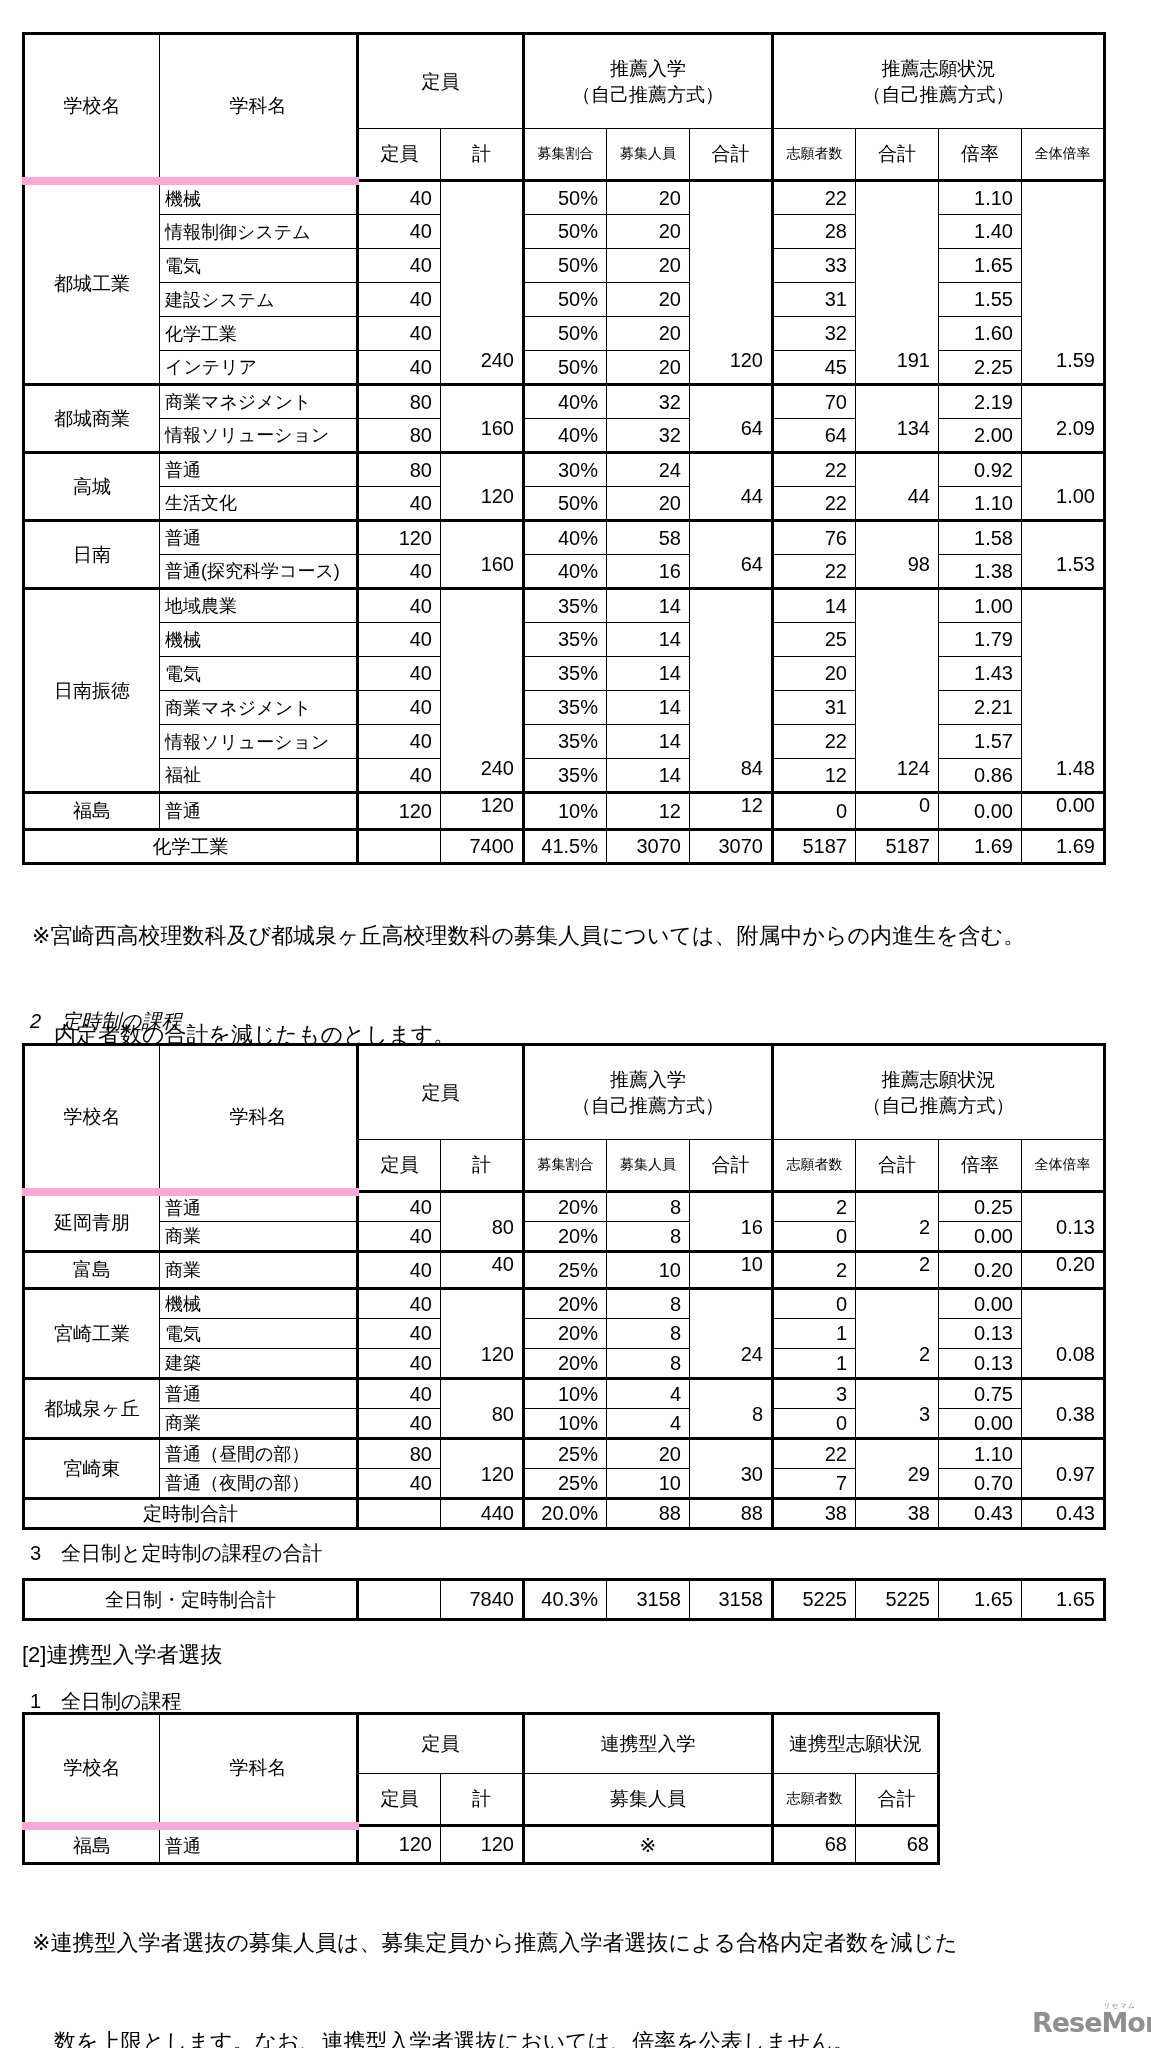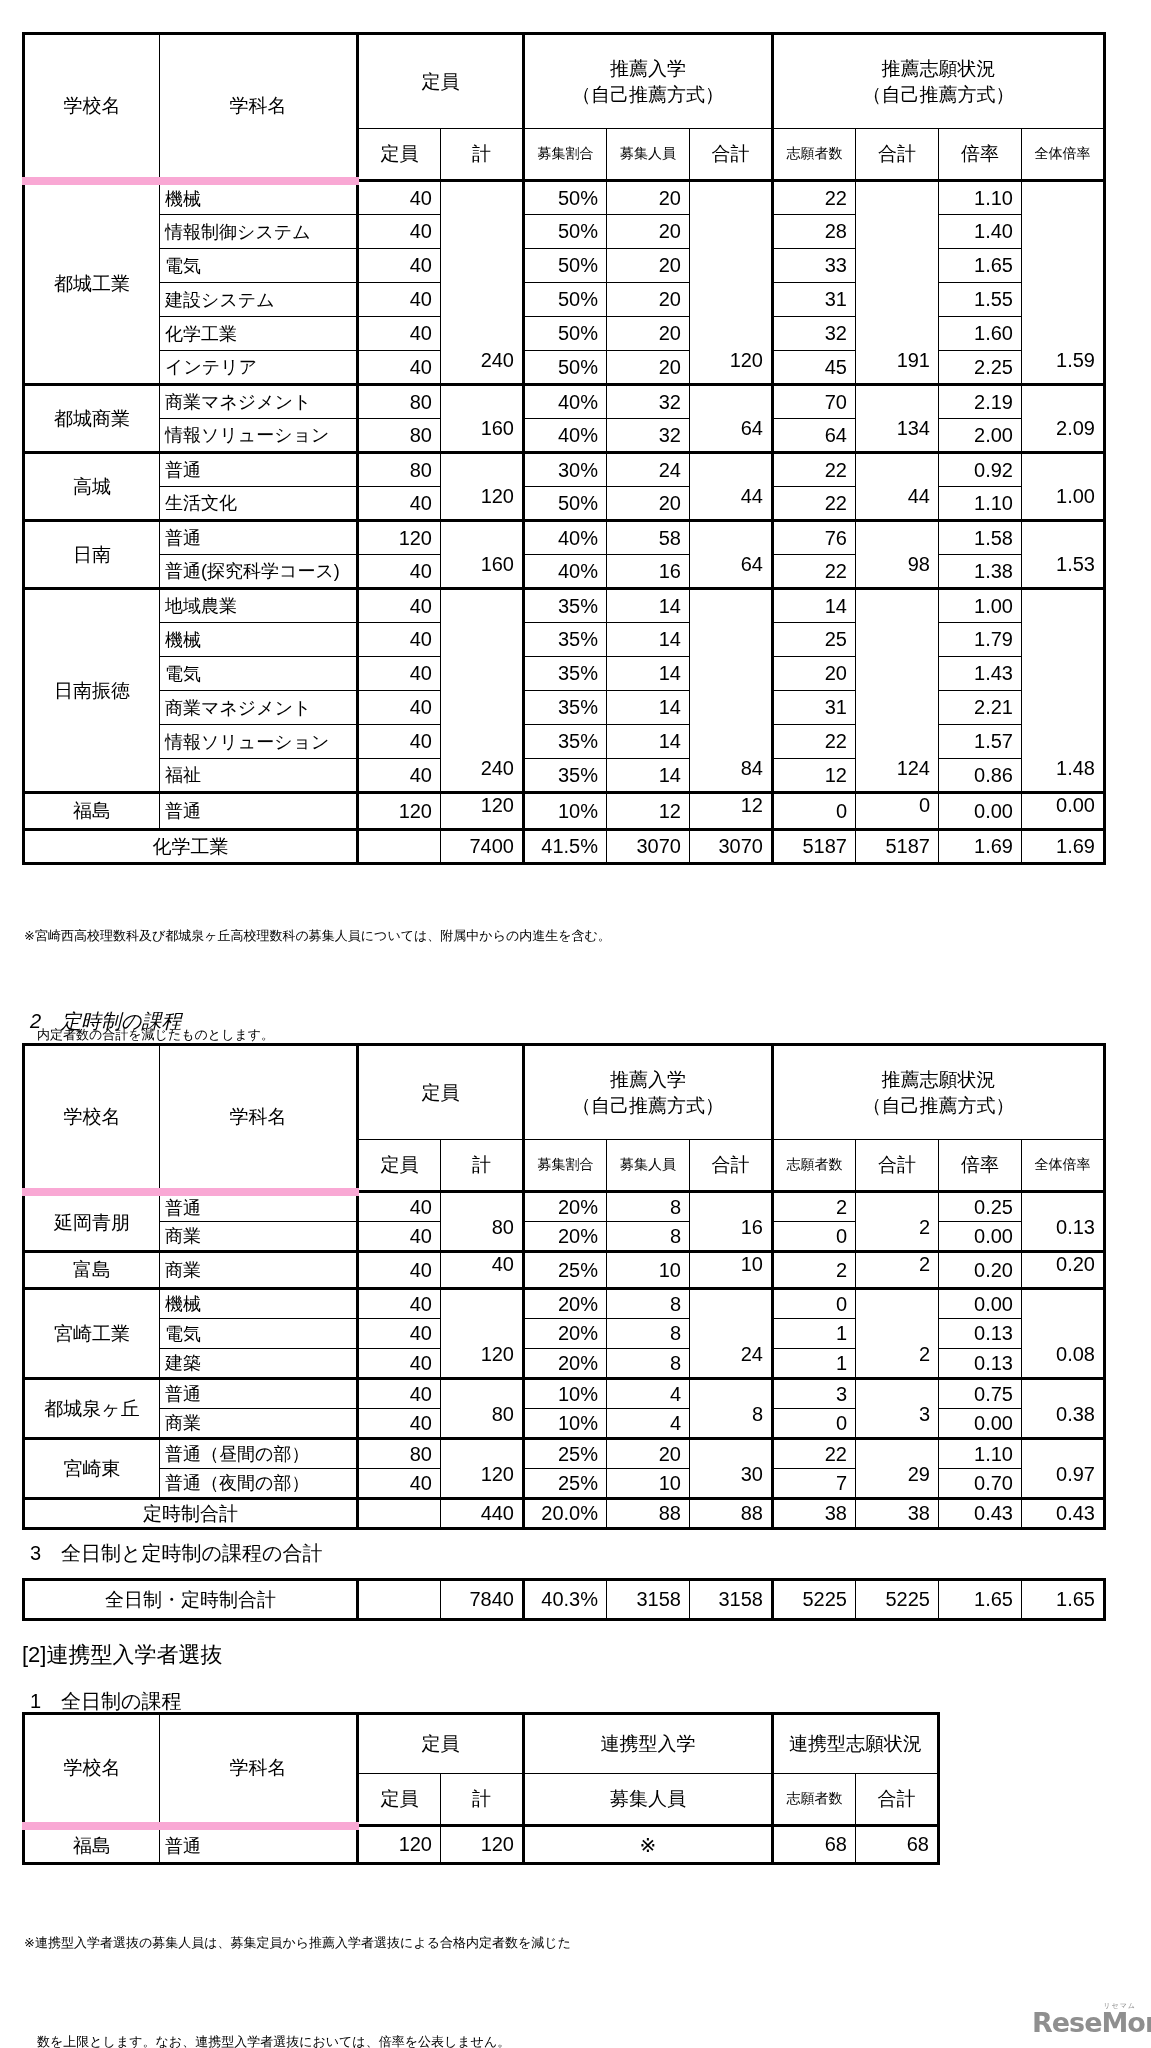--- a/index.html
+++ b/index.html
@@ -37,21 +37,21 @@
   #t2 { position:absolute; left:22px; top:1043px; width:1081px; }
   #t2 tbody tr { height:30px; }
   #t3 { position:absolute; left:22px; top:1578px; width:1081px; }
   #t3 tbody tr { height:40px; }
   #t4 { position:absolute; left:22px; top:1712px; width:915px; }
   #t4 thead tr.main { height:60px; }
   #t4 thead tr.sub { height:42px; }
   #t4 tbody tr { height:38px; }
   #t4 td.c-center { text-align:center; font-size:20px; }
 
-  .note-block { position:absolute; left:24px; font-size:13px; line-height:33px; white-space:pre; }
+  .note-block { position:absolute; left:32px; font-size:22px; line-height:33px; white-space:pre; }
   #notes1 { top:853px; }
   #notes2 { top:1860px; }
   .heading { position:absolute; font-size:20px; white-space:pre; }
   #h2 { left:30px; top:1008px;font-style:italic; }
   #h3 { left:30px; top:1540px; }
   #h-renkei { left:22px; top:1640px; font-size:22px; }
   #h-renkei-sub { left:30px; top:1688px; }
 
   .logo { position:absolute; left:1032px; top:2002px; width:112px; text-align:right; }
   .logo-ruby { display:block; font-size:7px; color:#8f8f8f; letter-spacing:1px; padding-right:8px; line-height:8px; }

